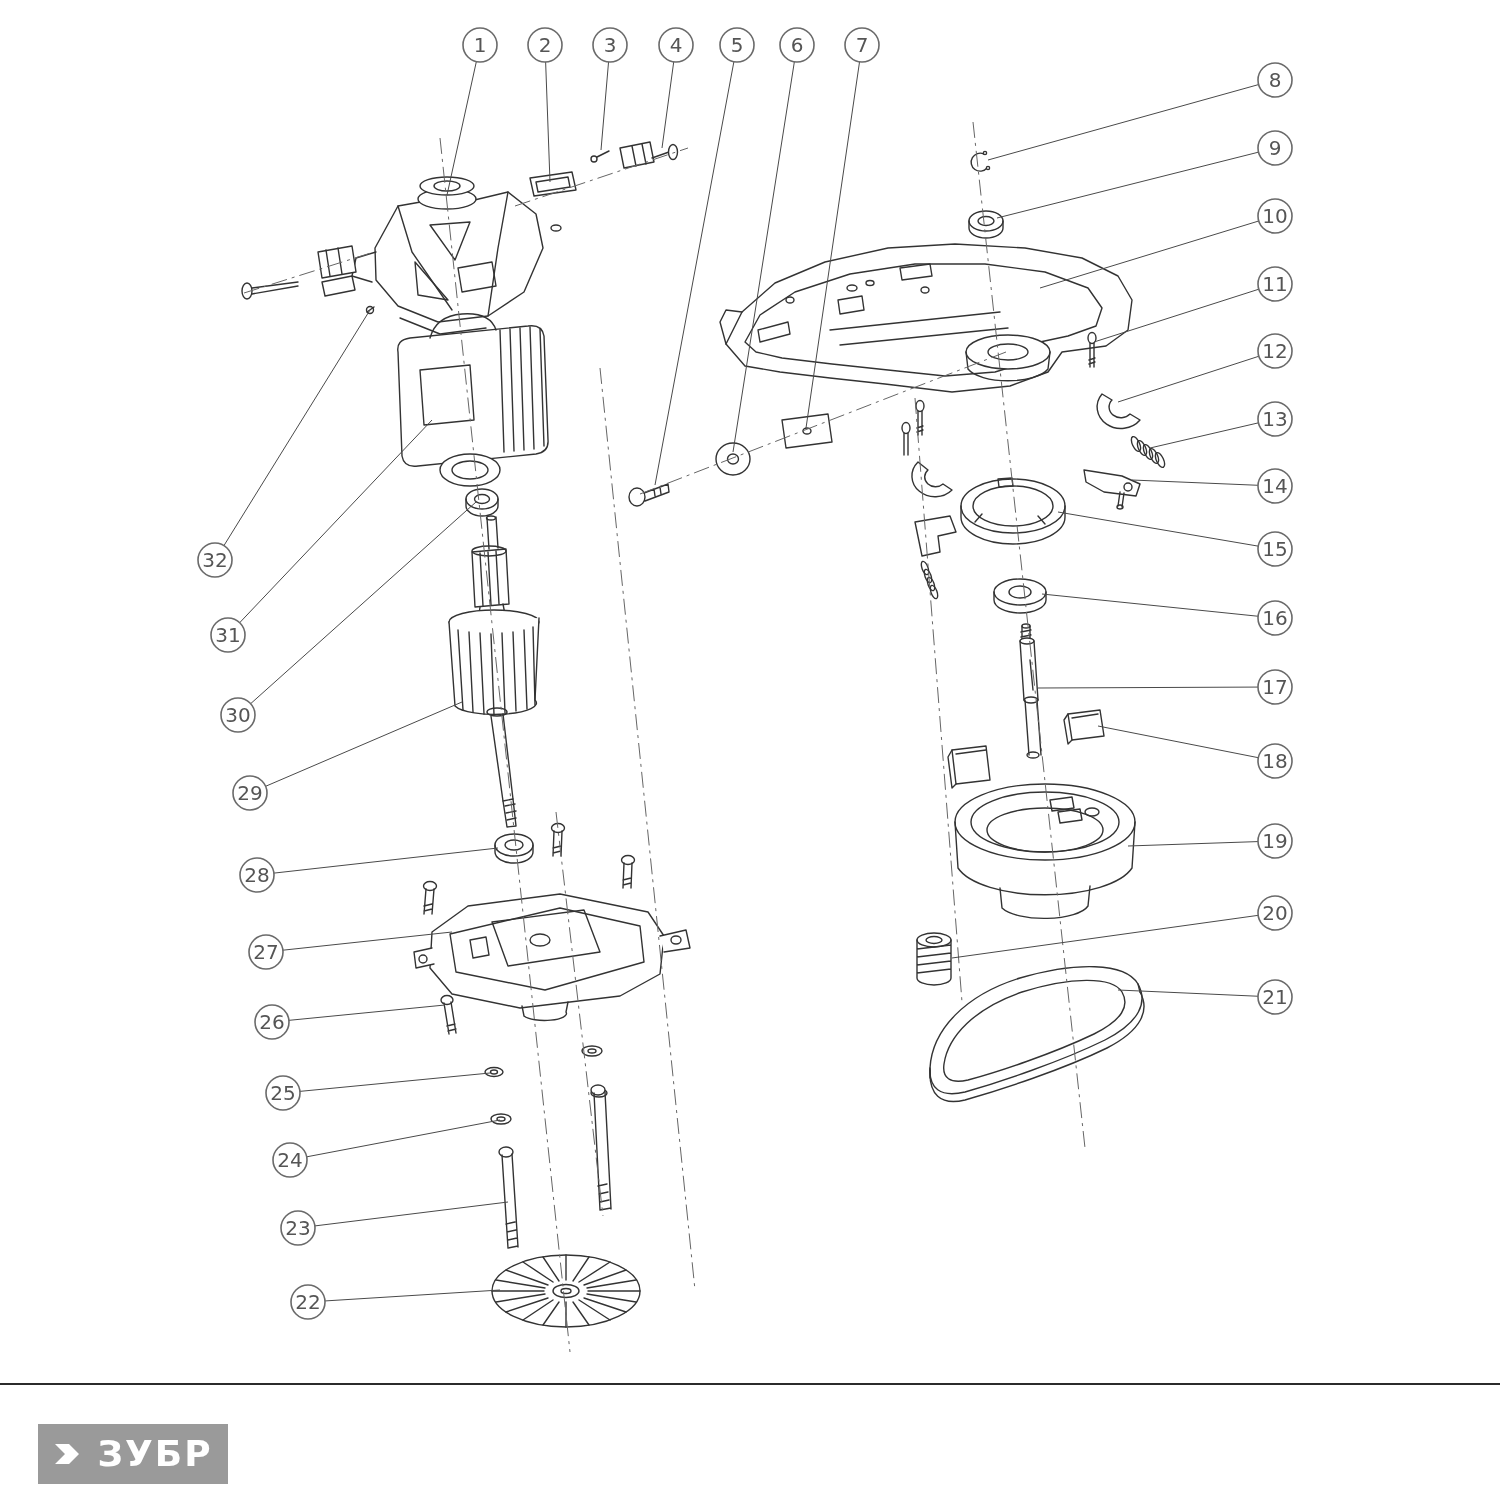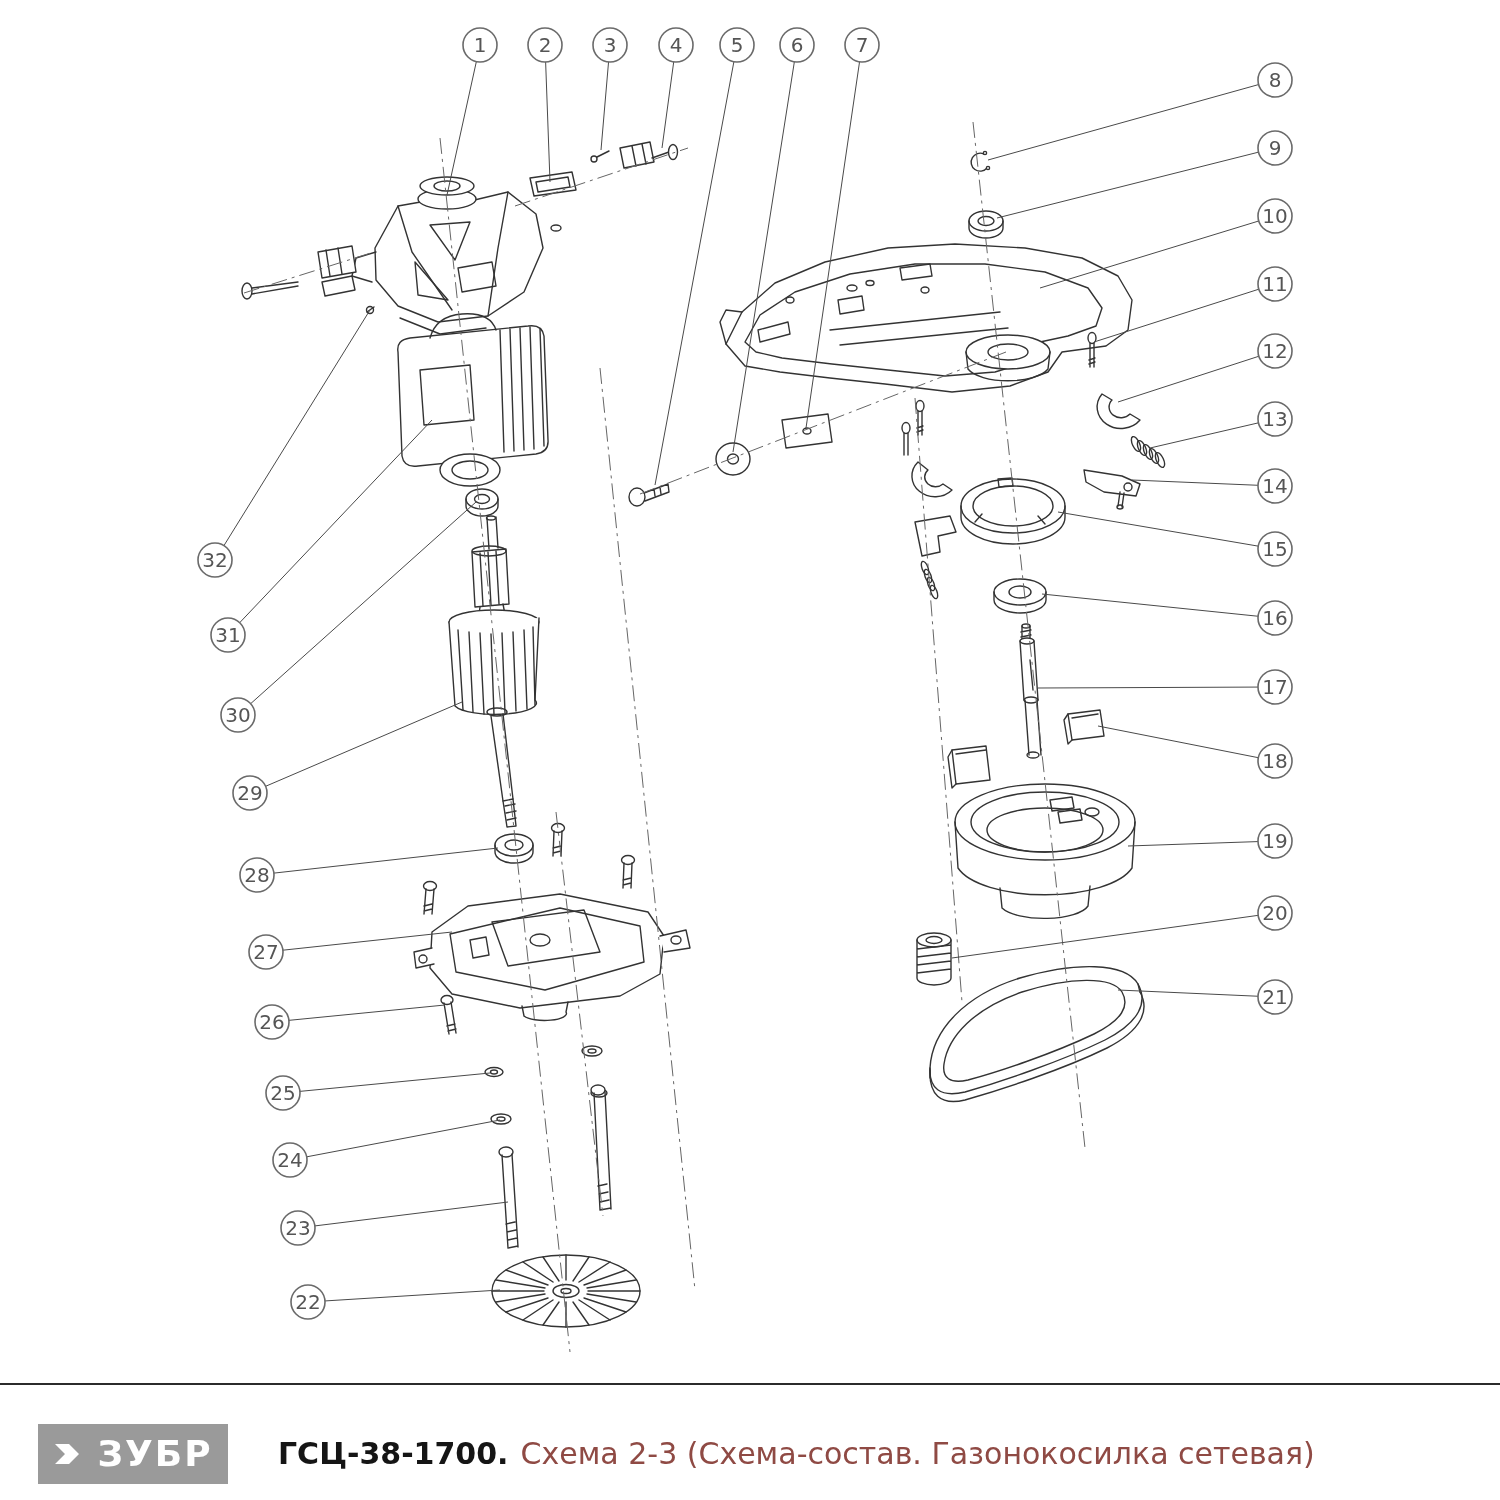--- a/index.html
+++ b/index.html
@@ -480,18 +480,15 @@
   </g>
 </svg>
 
 <div class="footer">
   <div class="logo">
     <svg width="34" height="30" viewBox="0 0 34 30">
       <path d="M2 5 h14 l10 10 -10 10 H2 l10-10 Z" fill="#ffffff"></path>
     </svg>
     <span class="logo-text">ЗУБР</span>
   </div>
-  <div class="caption">
-    <span class="model">ГСЦ-38-1700.</span><span>Схема 2-3 (Схема-состав. Газонокосилка сетевая)</span>
-  </div>
 </div>
 
 </div>
 
 </body></html>

